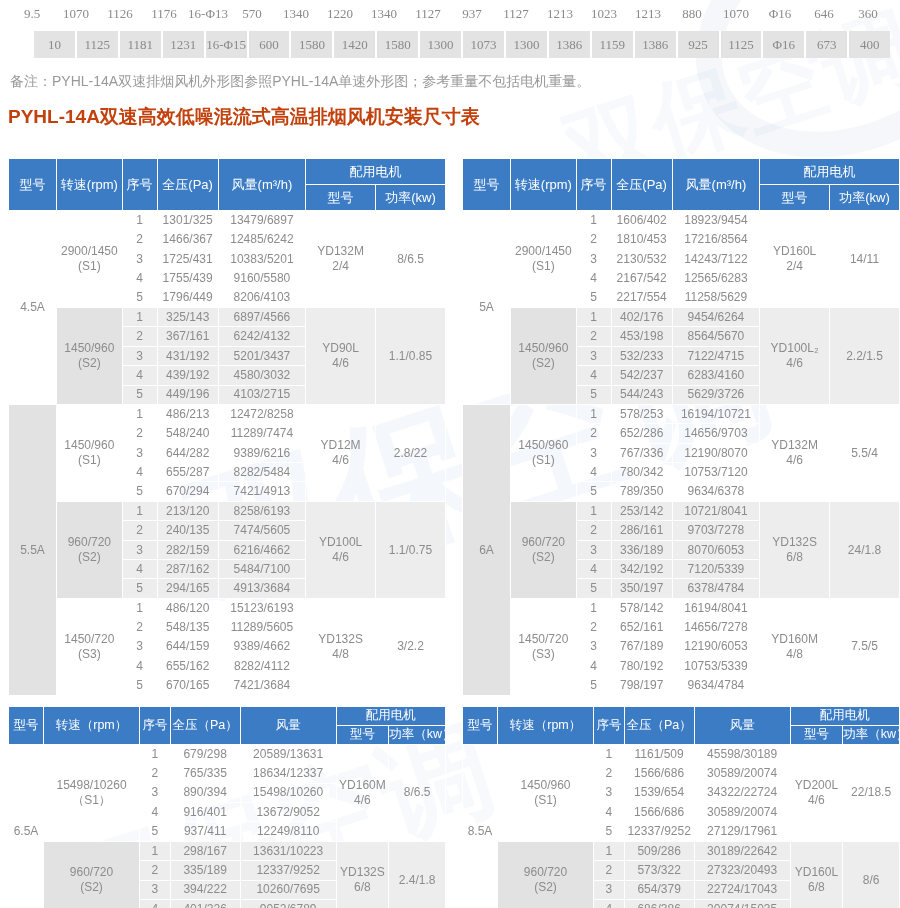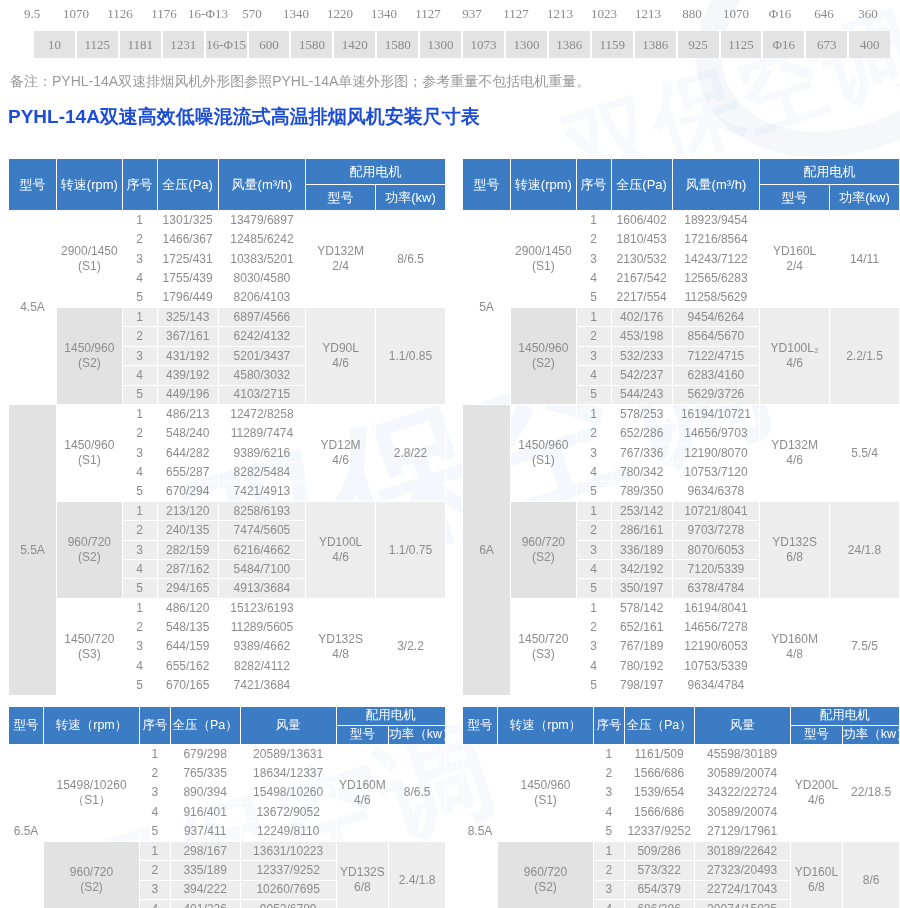--- a/index.html
+++ b/index.html
@@ -47,21 +47,21 @@
   .top-row.shaded span:last-child { border-right: none; }
 
   
   .note {
     margin: 16px 0 0 10px;
     font-size: 14px; line-height: 14px; color: #999;
   }
   .page-title {
     margin: 16px 0 28px 8px;
     font-size: 19px; line-height: 26px; font-weight: bold;
-    color: #1d4ed8;
+    color: #c2410c;
   }
 
   
   .tables-row { display: flex; gap: 16px; padding: 0 8px; }
   .tables-row.bottom { margin-top: 10px; }
 
   table.spec {
     border-collapse: collapse; table-layout: fixed;
     width: 438px; flex: 0 0 438px;
   }
@@ -190,21 +190,21 @@
             <td>12485/6242</td>
           </tr>
           <tr>
             <td>3</td>
             <td>1725/431</td>
             <td>10383/5201</td>
           </tr>
           <tr>
             <td>4</td>
             <td>1755/439</td>
-            <td>8030/4580</td>
+            <td>9160/5580</td>
           </tr>
           <tr>
             <td>5</td>
             <td>1796/449</td>
             <td>8206/4103</td>
           </tr>
           <tr>
             <td class="shade-deep two-line" rowspan="5">
               <div>1450/960</div>
               <div>(S2)</div>

